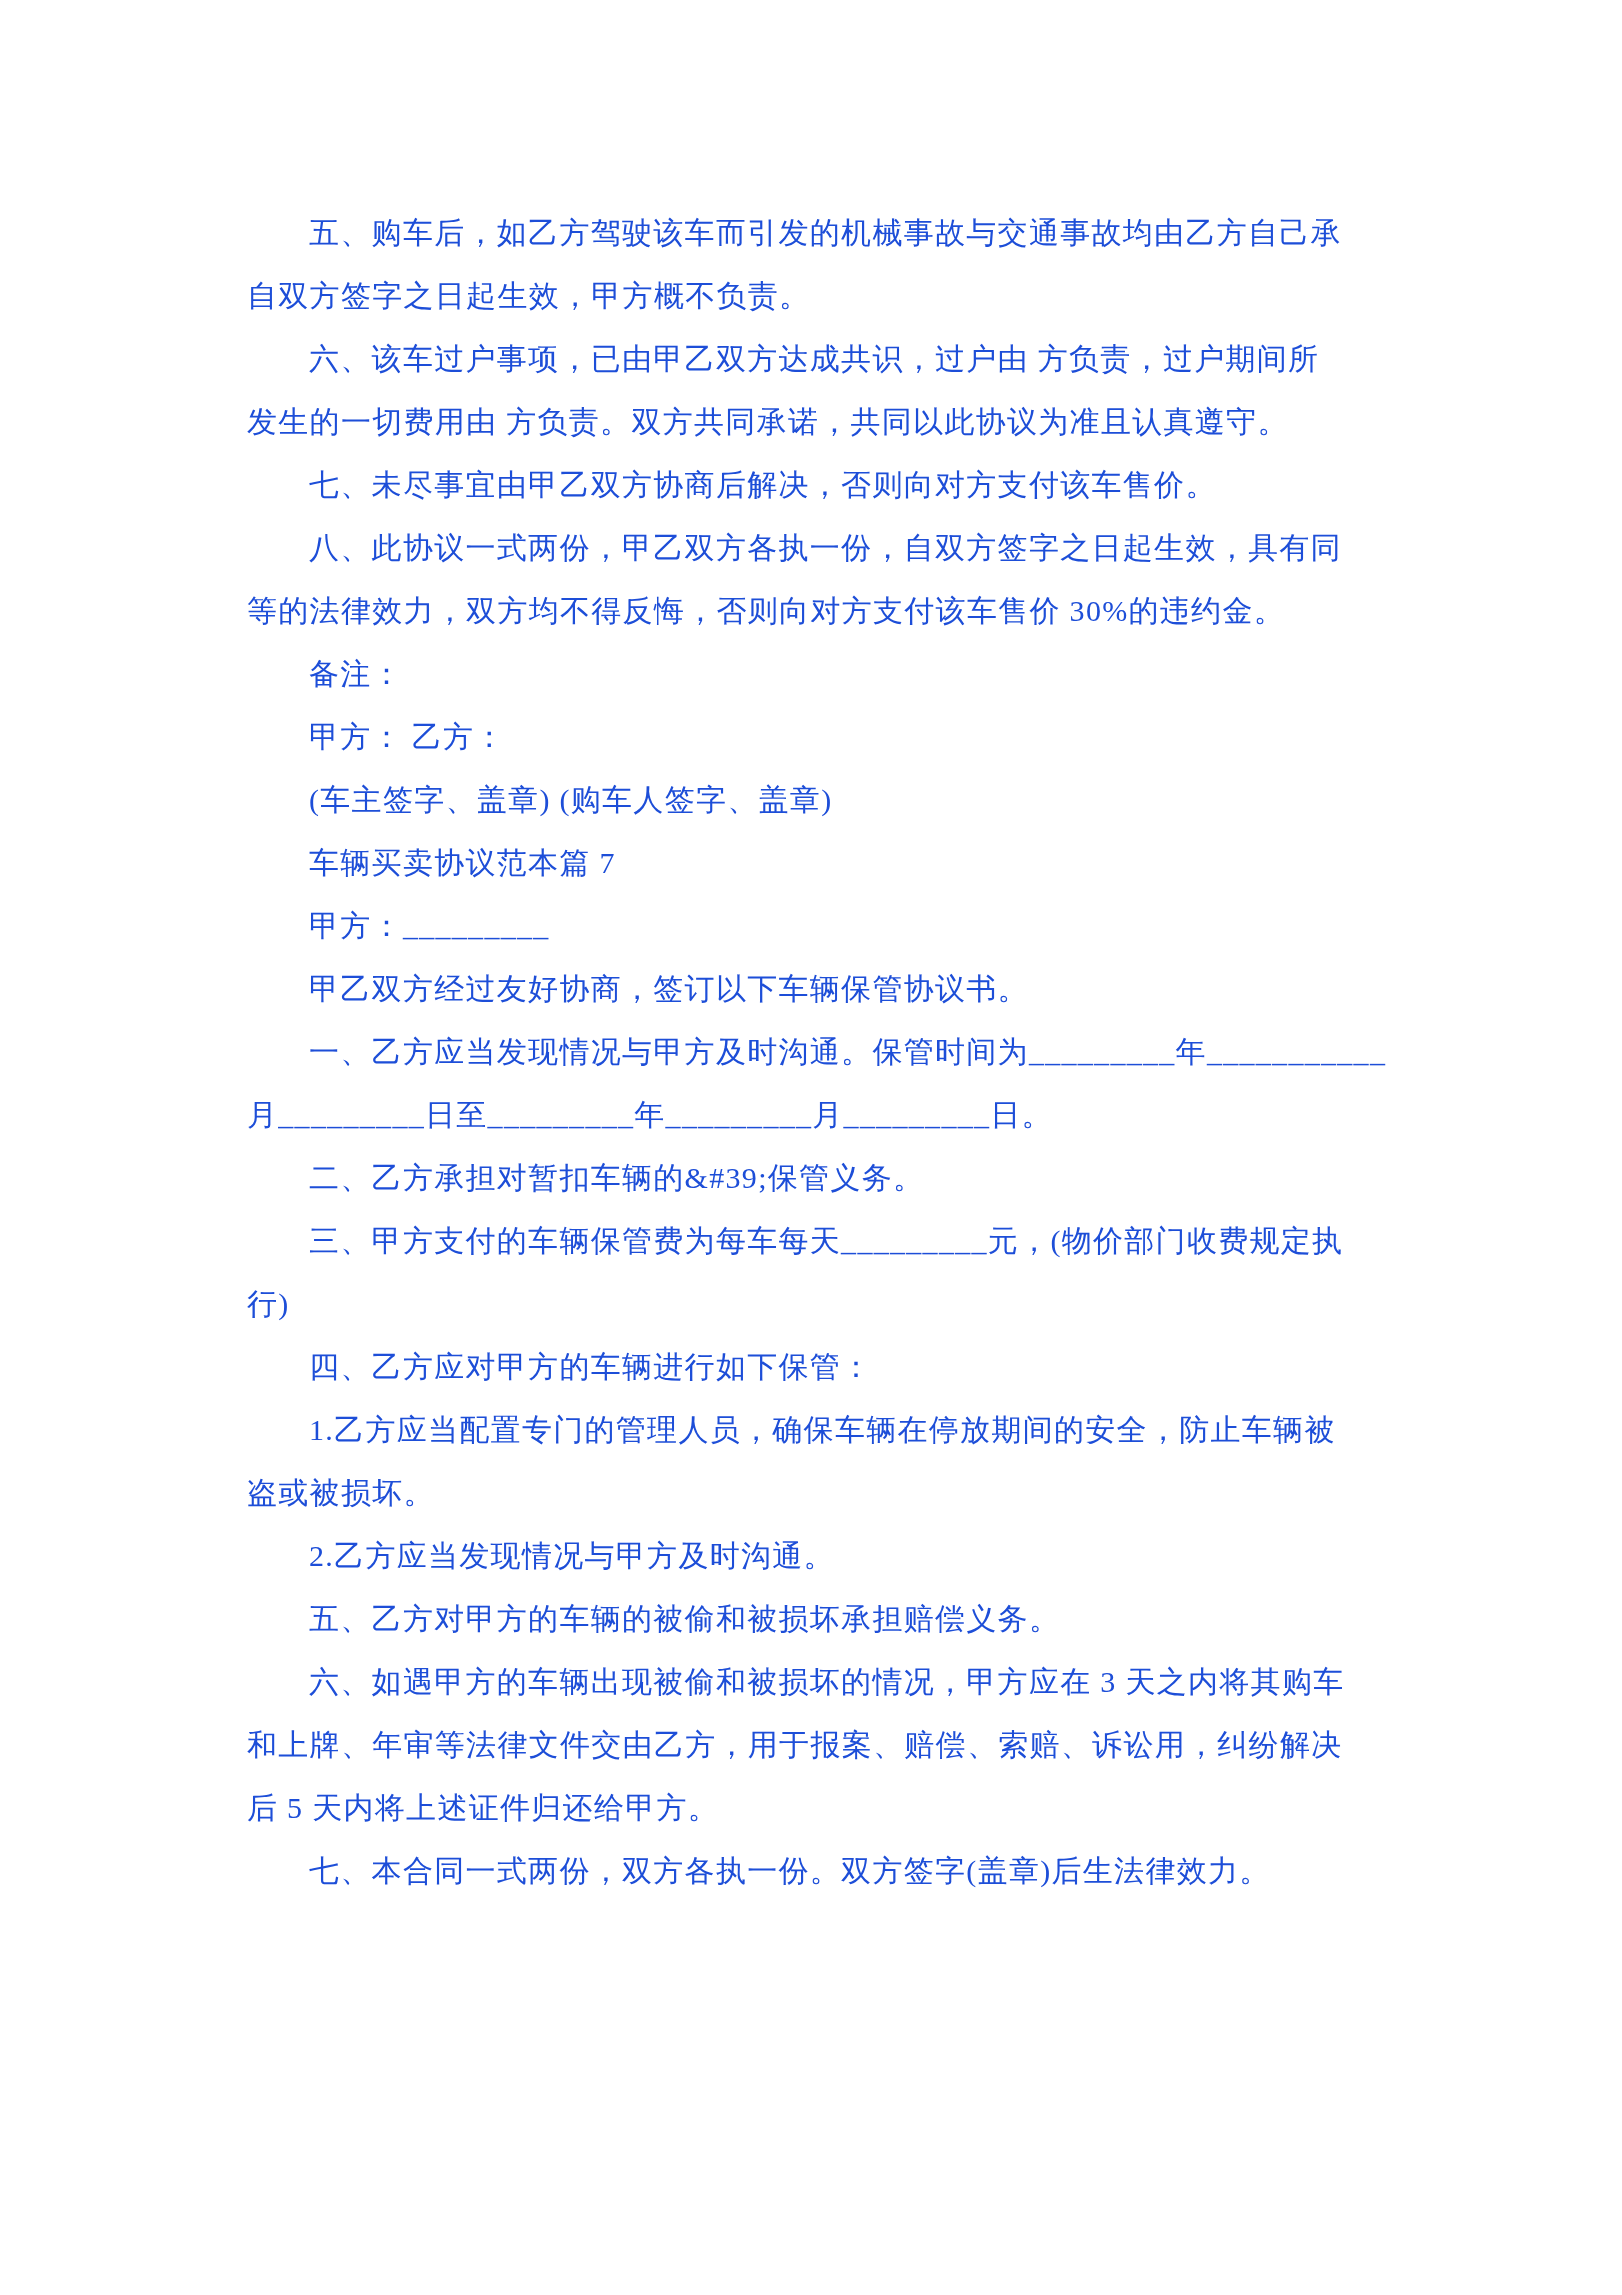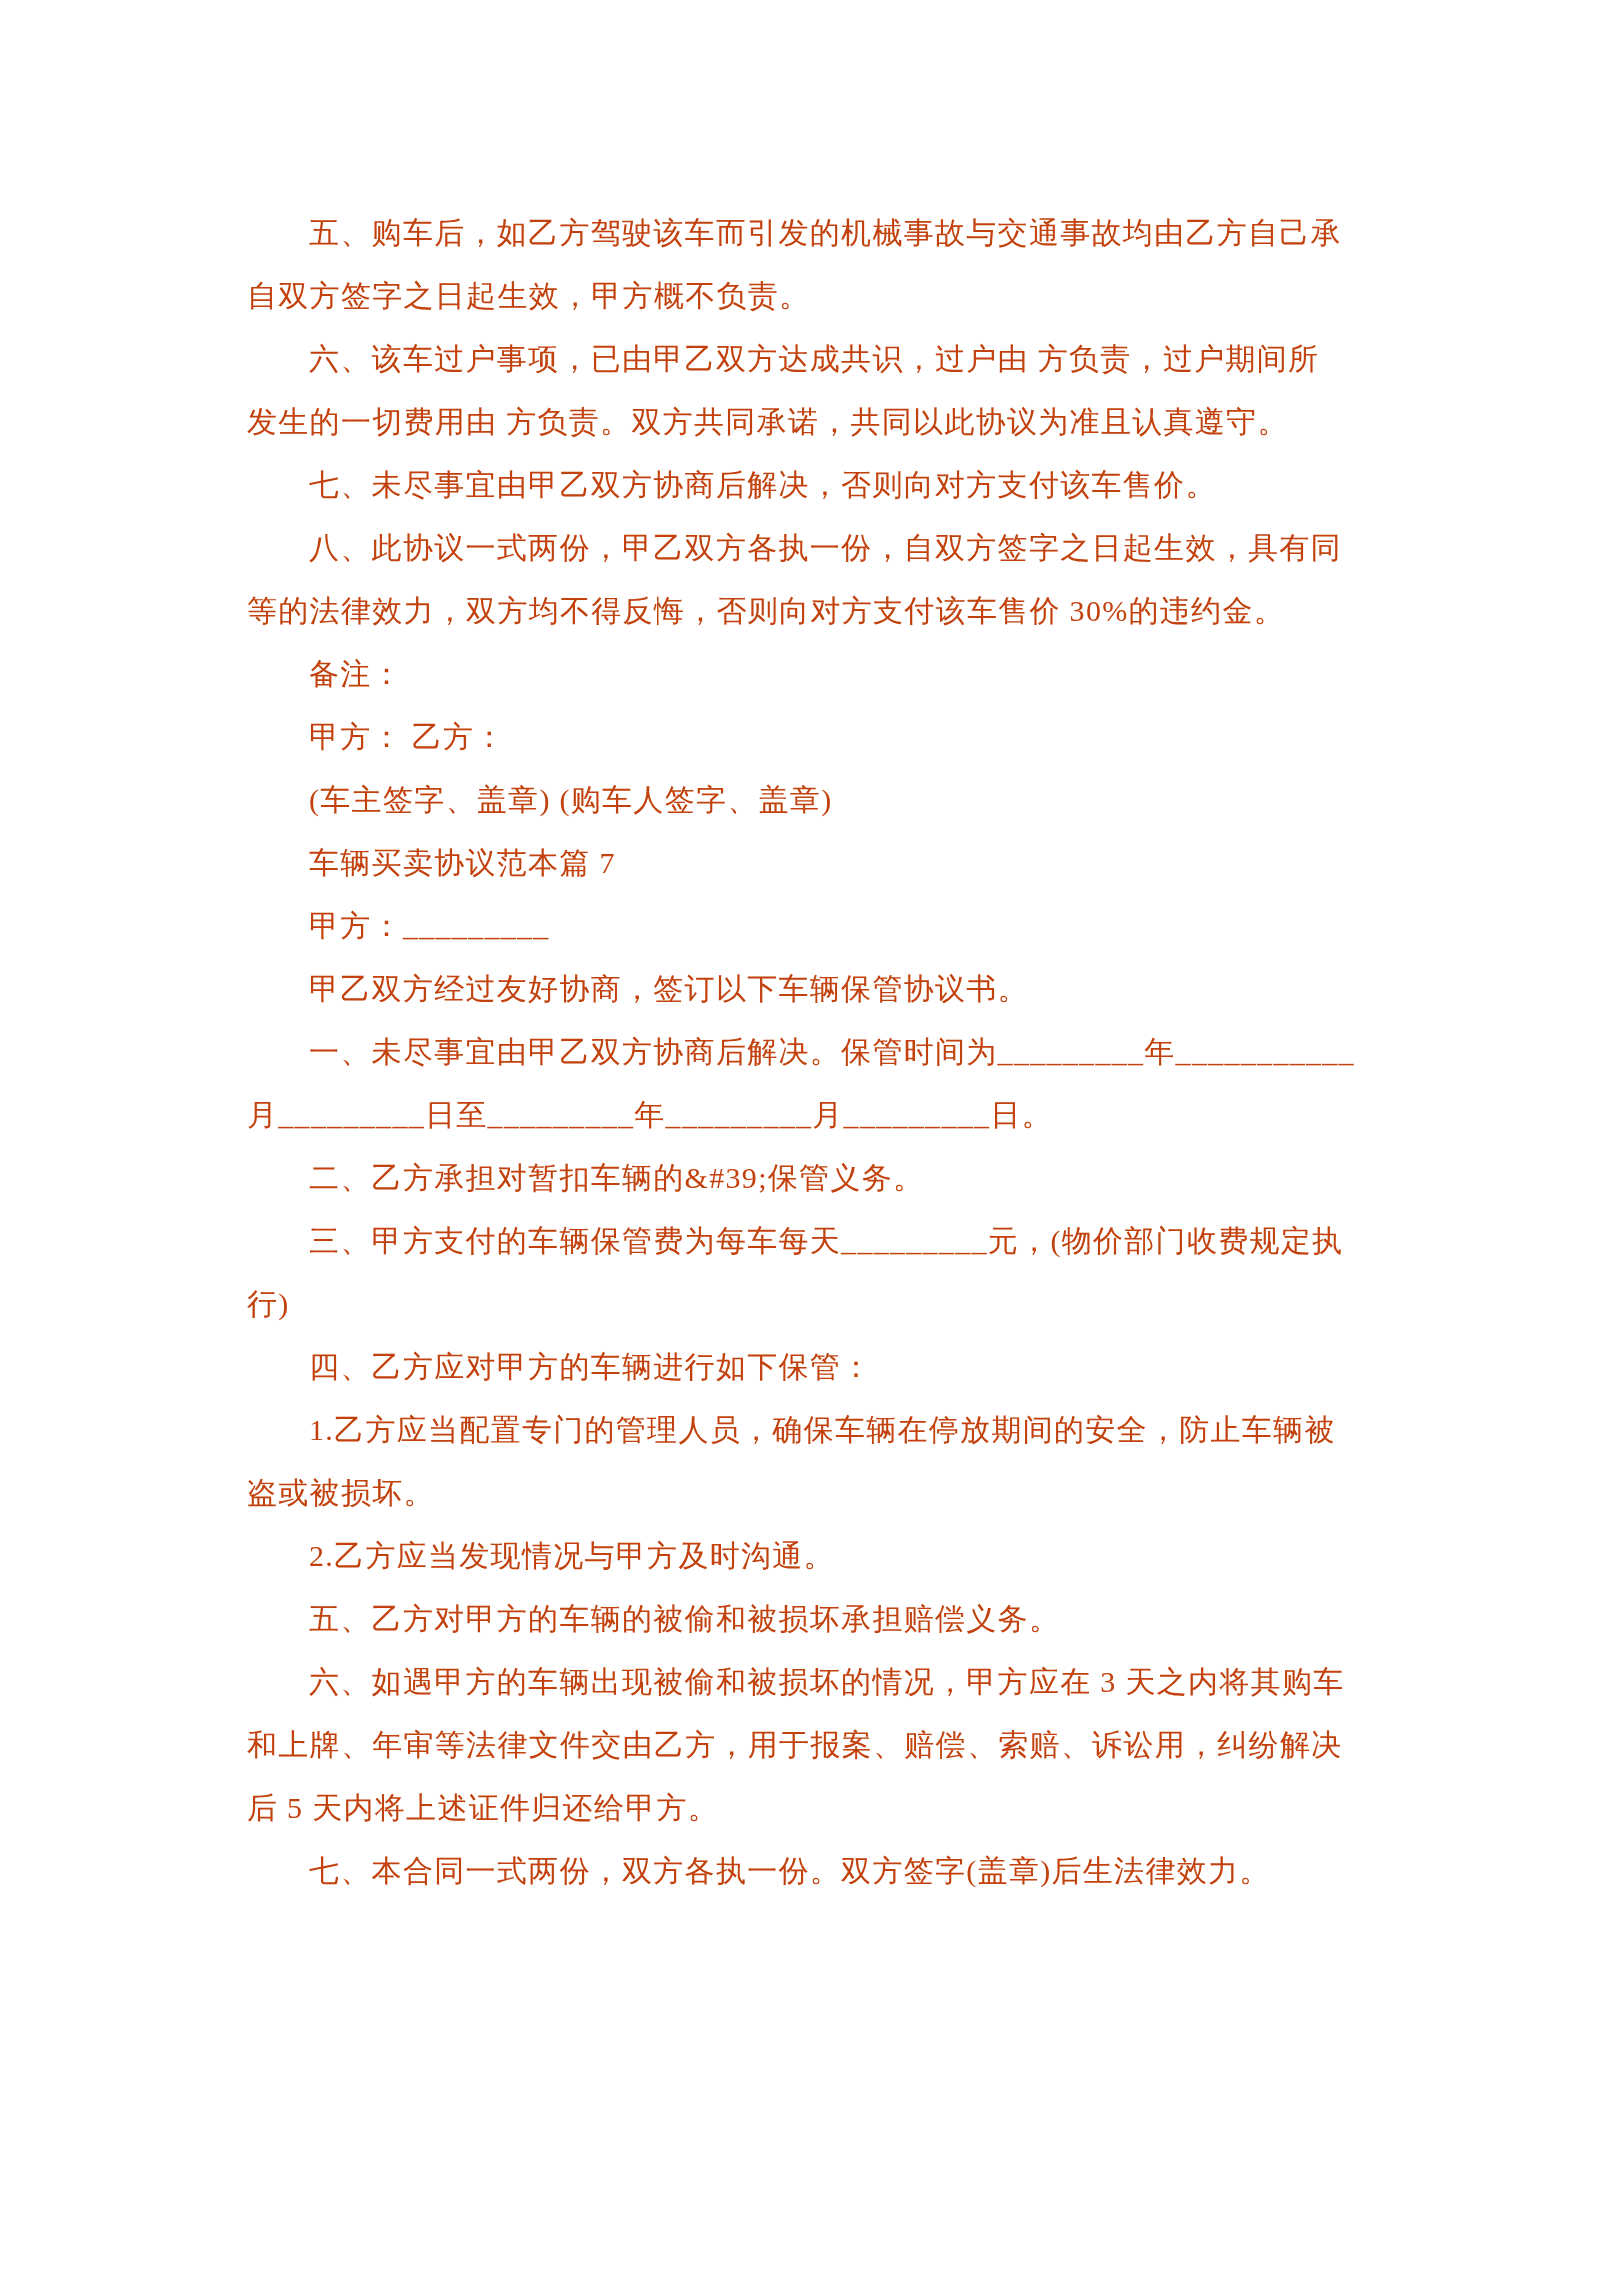--- a/index.html
+++ b/index.html
@@ -21,21 +21,21 @@
     left: 247px;
     top: 201px;
     width: 1142px;
   }
   .line {
     height: 63px;
     line-height: 63px;
     font-size: 30px;
     letter-spacing: 1.3px;
     white-space: pre;
-    color: #c2410c;
+    color: #1d4ed8;
   }
   .line.indent {
     text-indent: 62px;
   }
 </style>
 </head>
 <body>
 
 <div class="page">
   <div class="doc">
@@ -45,21 +45,21 @@
     <div class="line">发生的一切费用由 方负责。双方共同承诺，共同以此协议为准且认真遵守。</div>
     <div class="line indent">七、未尽事宜由甲乙双方协商后解决，否则向对方支付该车售价。</div>
     <div class="line indent">八、此协议一式两份，甲乙双方各执一份，自双方签字之日起生效，具有同</div>
     <div class="line">等的法律效力，双方均不得反悔，否则向对方支付该车售价 30%的违约金。</div>
     <div class="line indent">备注：</div>
     <div class="line indent">甲方： 乙方：</div>
     <div class="line indent">(车主签字、盖章) (购车人签字、盖章)</div>
     <div class="line indent">车辆买卖协议范本篇 7</div>
     <div class="line indent">甲方：_________</div>
     <div class="line indent">甲乙双方经过友好协商，签订以下车辆保管协议书。</div>
-    <div class="line indent">一、未尽事宜由甲乙双方协商后解决。保管时间为_________年___________</div>
+    <div class="line indent">一、乙方应当发现情况与甲方及时沟通。保管时间为_________年___________</div>
     <div class="line">月_________日至_________年_________月_________日。</div>
     <div class="line indent">二、乙方承担对暂扣车辆的&amp;#39;保管义务。</div>
     <div class="line indent">三、甲方支付的车辆保管费为每车每天_________元，(物价部门收费规定执</div>
     <div class="line">行)</div>
     <div class="line indent">四、乙方应对甲方的车辆进行如下保管：</div>
     <div class="line indent">1.乙方应当配置专门的管理人员，确保车辆在停放期间的安全，防止车辆被</div>
     <div class="line">盗或被损坏。</div>
     <div class="line indent">2.乙方应当发现情况与甲方及时沟通。</div>
     <div class="line indent">五、乙方对甲方的车辆的被偷和被损坏承担赔偿义务。</div>
     <div class="line indent">六、如遇甲方的车辆出现被偷和被损坏的情况，甲方应在 3 天之内将其购车</div>

